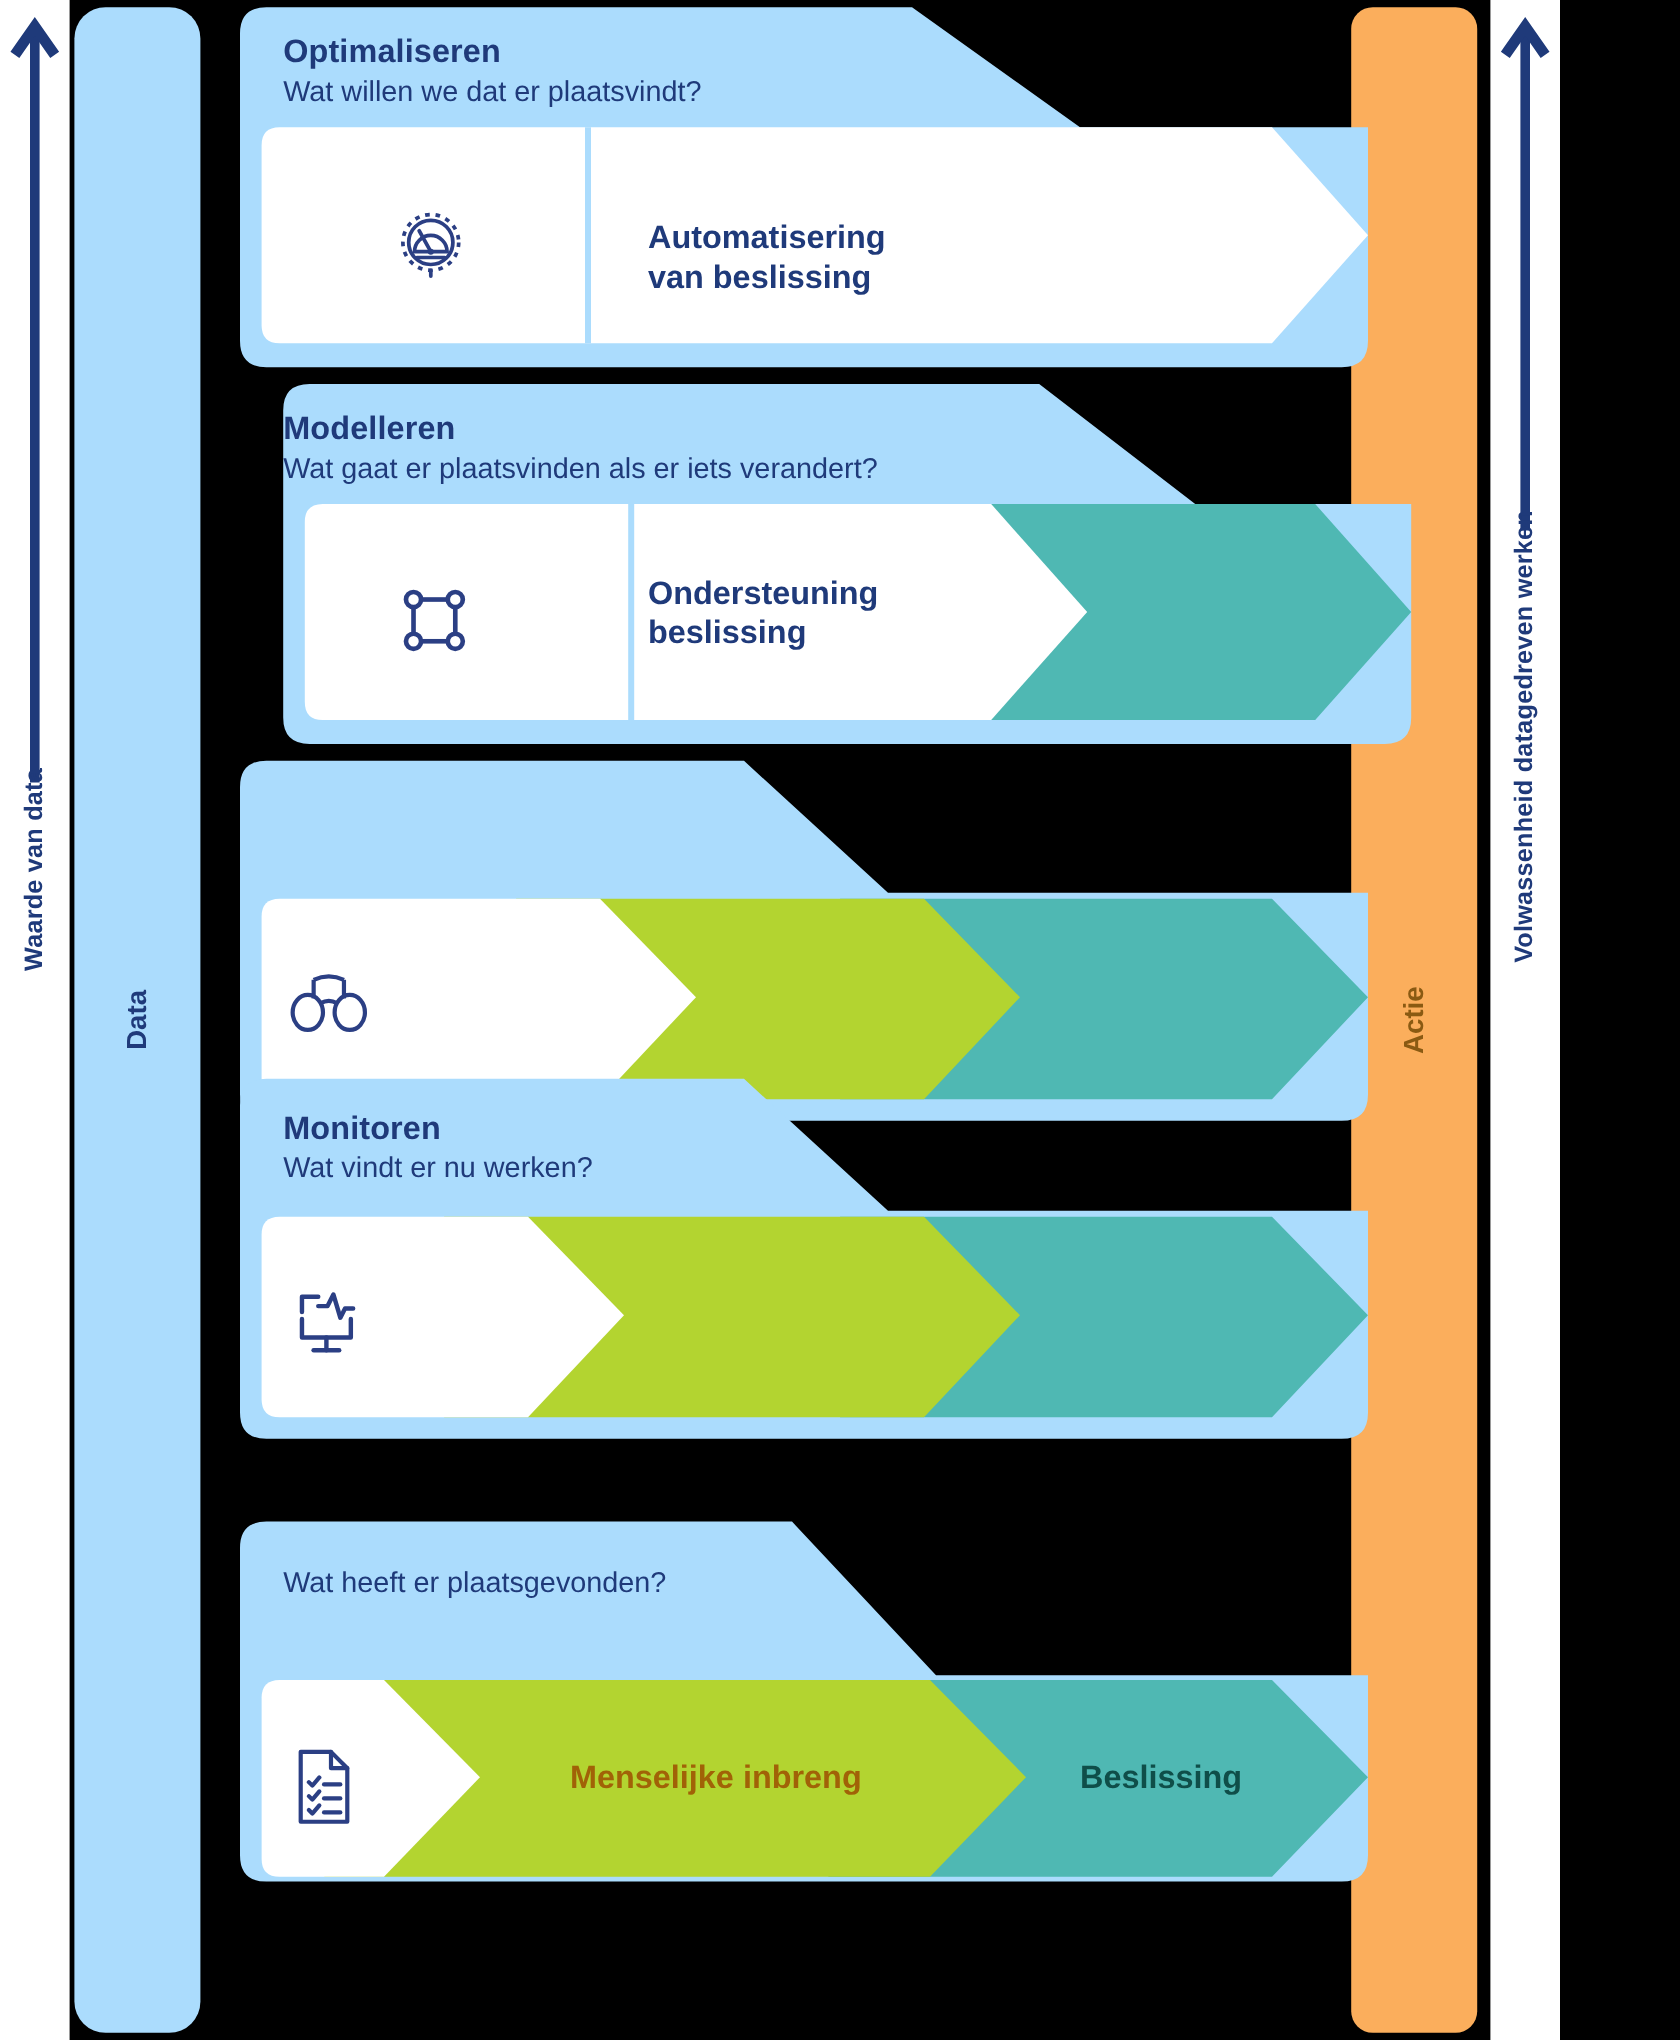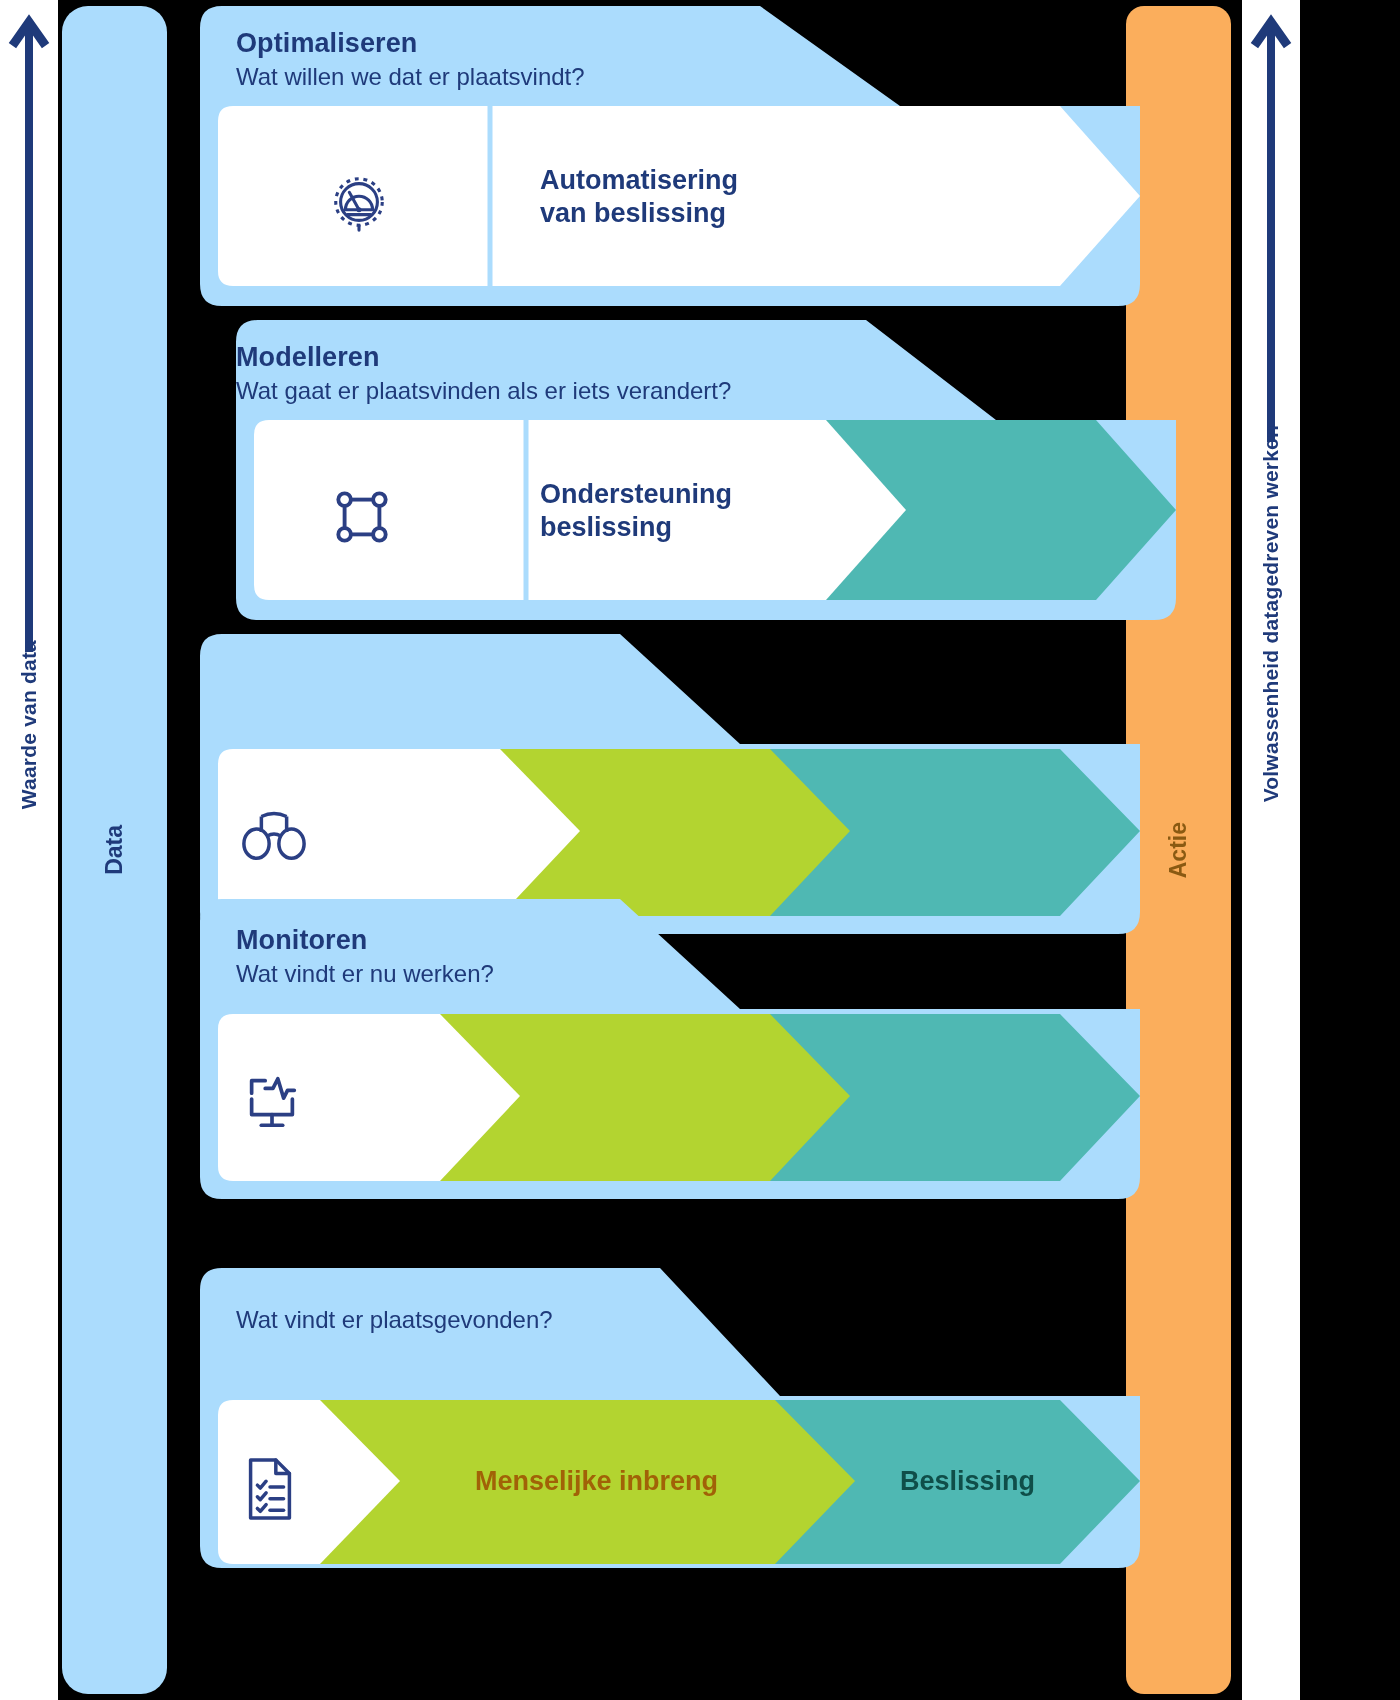--- a/index.html
+++ b/index.html
@@ -120,21 +120,21 @@
         <svg width="62" height="62" viewBox="0 0 64 64" fill="none" stroke="#2B3F84" stroke-width="3.2">
           <circle cx="32" cy="32" r="24" stroke-dasharray="4 5"></circle>
           <circle cx="32" cy="32" r="19"></circle>
           <path d="M18 40 a14 14 0 0 1 28 0 z" fill="none"></path>
           <line x1="32" y1="40" x2="22" y2="22" stroke-linecap="round"></line>
           <circle cx="32" cy="40" r="2.6" fill="#2B3F84" stroke="none"></circle>
           <line x1="20" y1="45" x2="44" y2="45" stroke-linecap="round"></line>
           <line x1="32" y1="56" x2="32" y2="61" stroke-linecap="round"></line>
         </svg>
       </div>
-      <div class="seg-label" style="left:340px; top:158px;">Automatisering
+      <div class="seg-label" style="left:340px; top:176px;">Automatisering
 van beslissing</div>
     </div>
 
     <div class="row" style="top:320px;padding-left:36px;">
       <svg width="970" height="300" viewBox="0 0 970 300">
         <path d="M0,22 Q0,0 22,0 L630,0 L760,100 L940,100 L940,278 Q940,300 918,300 L22,300 Q0,300 0,278 Z" fill="#ABDCFD"></path>
 
         <path d="M520,100 L860,100 L940,190 L860,280 L520,280 L600,190 Z" fill="#4FB8B3"></path>
 
         <path d="M18,115 Q18,100 33,100 L590,100 L670,190 L590,280 L33,280 Q18,280 18,265 Z" fill="#ffffff"></path>
@@ -202,21 +202,21 @@
     </div>
 
     <div class="row" style="top:1268px;">
       <svg width="970" height="300" viewBox="0 0 970 300">
         <path d="M0,22 Q0,0 22,0 L460,0 L580,128 L940,128 L940,278 Q940,300 918,300 L22,300 Q0,300 0,278 Z" fill="#ABDCFD"></path>
         <path d="M490,132 L860,132 L940,213 L860,296 L490,296 L570,213 Z" fill="#4FB8B3"></path>
         <path d="M70,132 L575,132 L655,213 L575,296 L70,296 L150,213 Z" fill="#B3D430"></path>
         <path d="M18,147 Q18,132 33,132 L120,132 L200,213 L120,296 L33,296 Q18,296 18,281 Z" fill="#ffffff"></path>
       </svg>
       <div class="row-head" style="position:absolute; top:0; left:0; background:none; padding:34px 0 0 36px; width:470px;">
-        <div class="row-sub">Wat vindt er plaatsgevonden?</div>
+        <div class="row-sub">Wat heeft er plaatsgevonden?</div>
       </div>
       <div class="icon-wrap" style="left:42px; top:188px;">
         <svg width="56" height="66" viewBox="0 0 56 68" fill="none" stroke="#2B3F84" stroke-width="3.6" stroke-linecap="round" stroke-linejoin="round">
           <path d="M8 4 L34 4 L48 18 L48 64 L8 64 Z"></path>
           <path d="M34 4 L34 18 L48 18"></path>
           <path d="M15 30 l3 3 l6 -7"></path>
           <path d="M28 32 L42 32"></path>
           <path d="M15 42 l3 3 l6 -7"></path>
           <path d="M28 44 L42 44"></path>
           <path d="M15 54 l3 3 l6 -7"></path>

